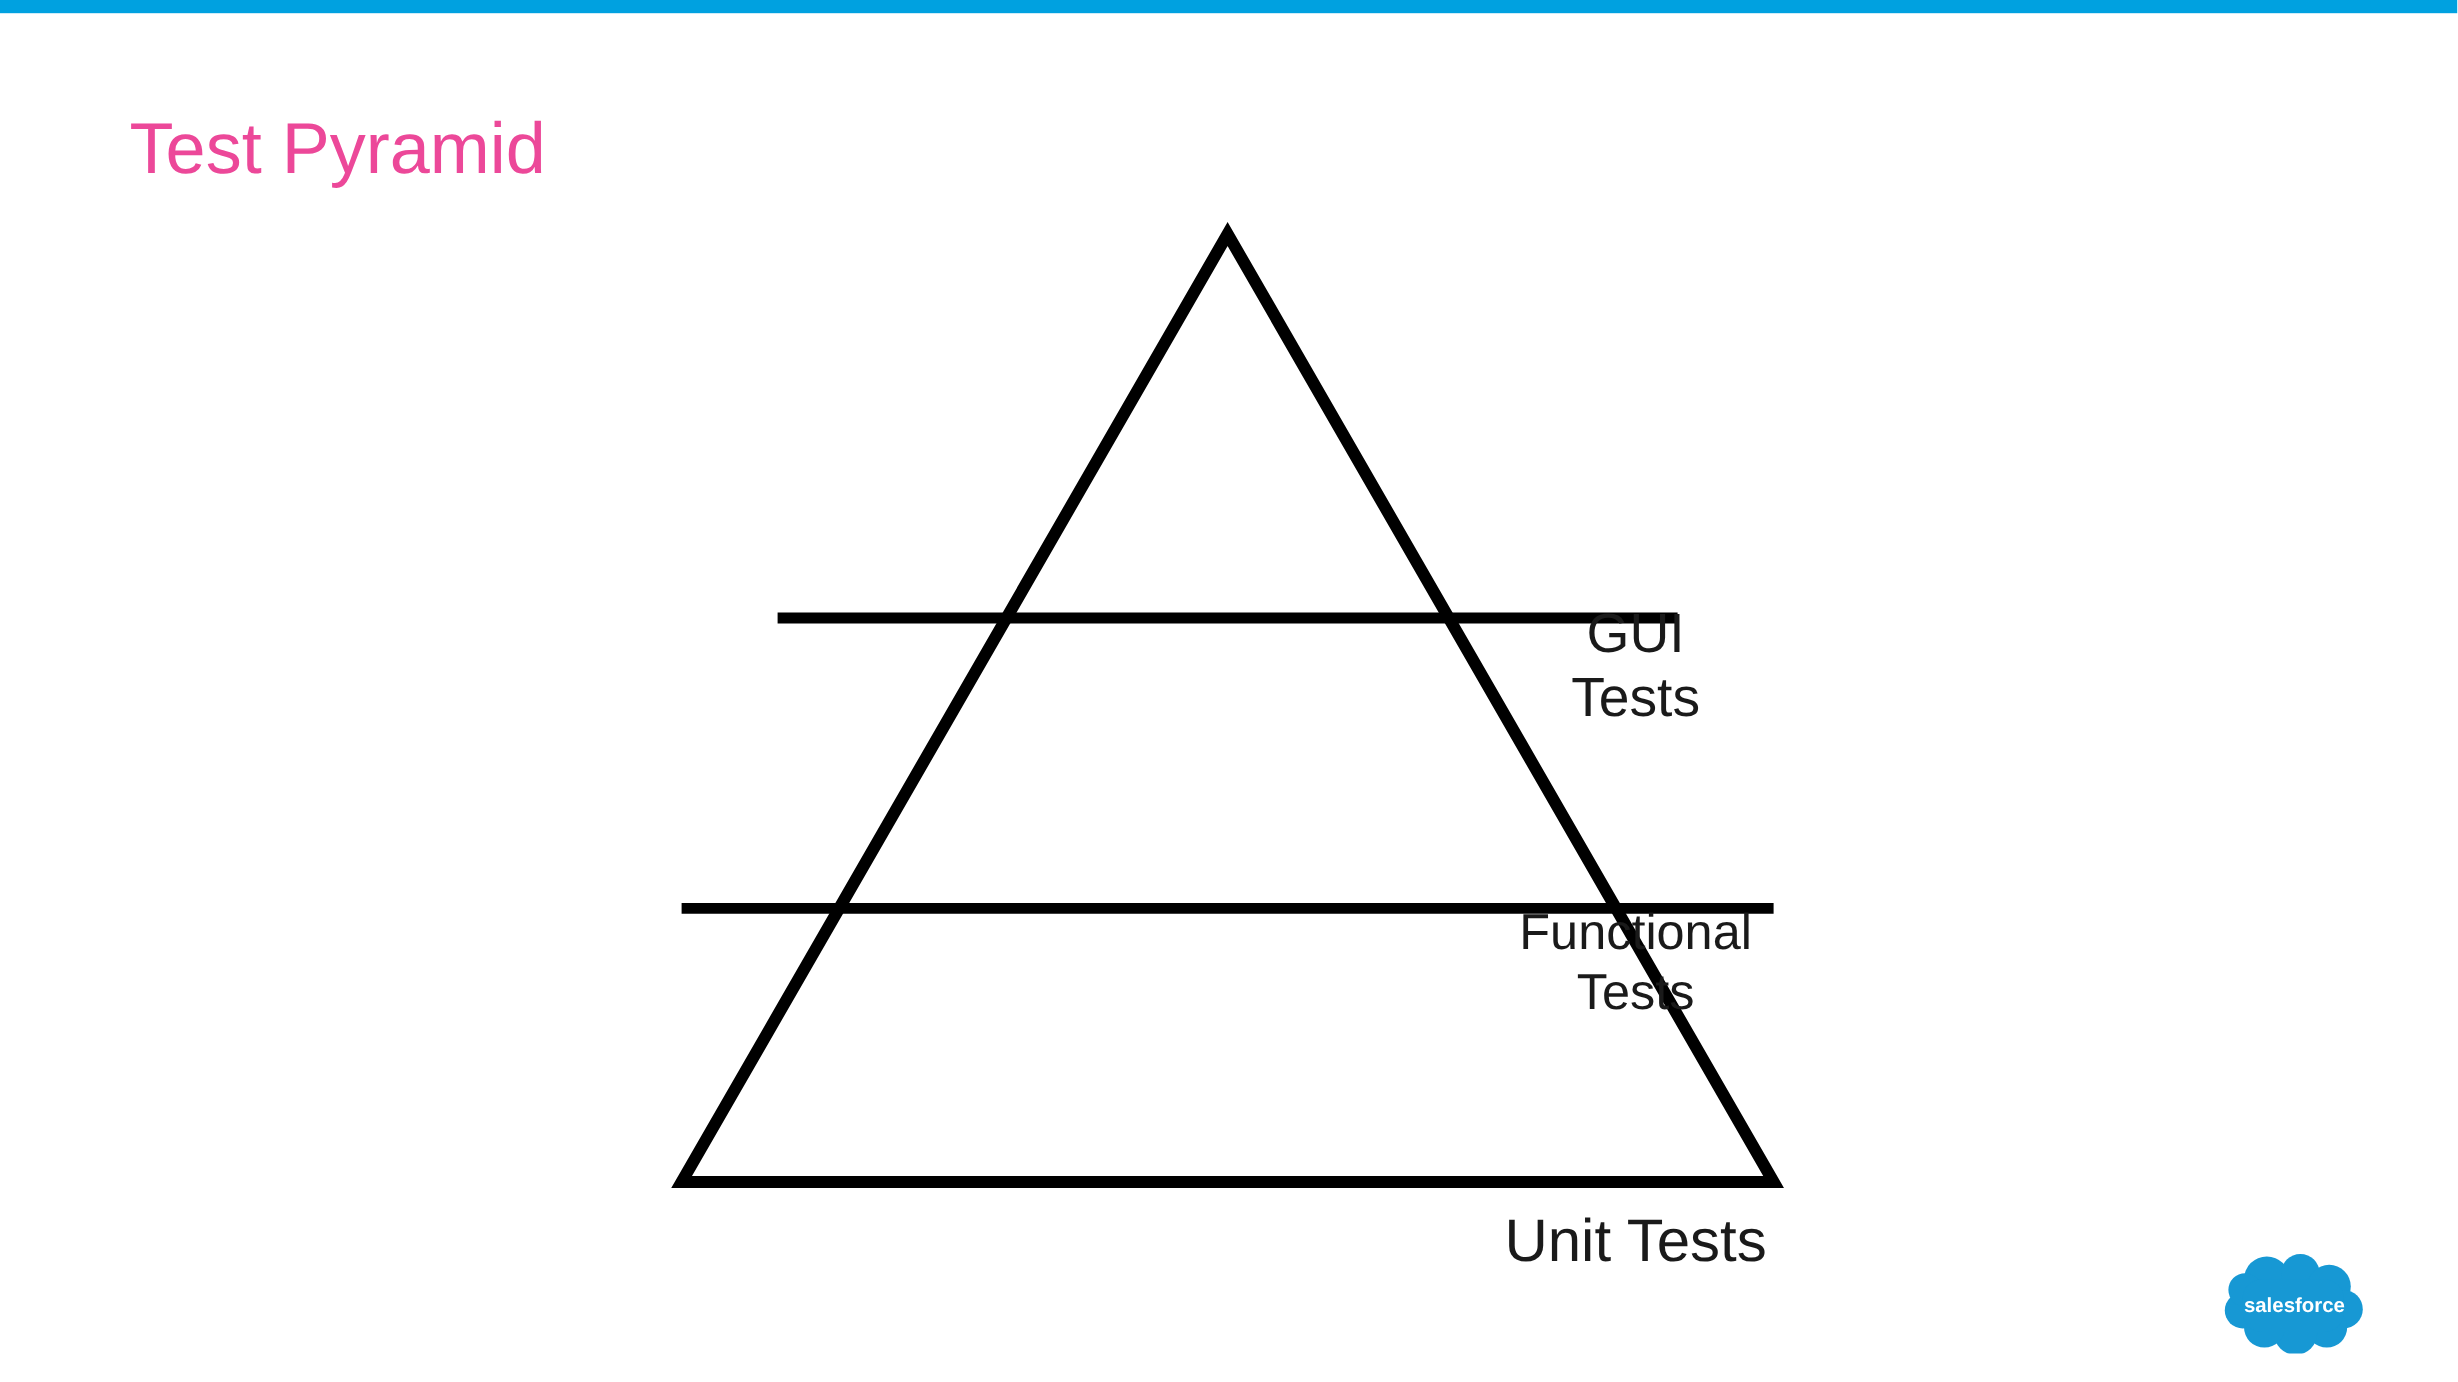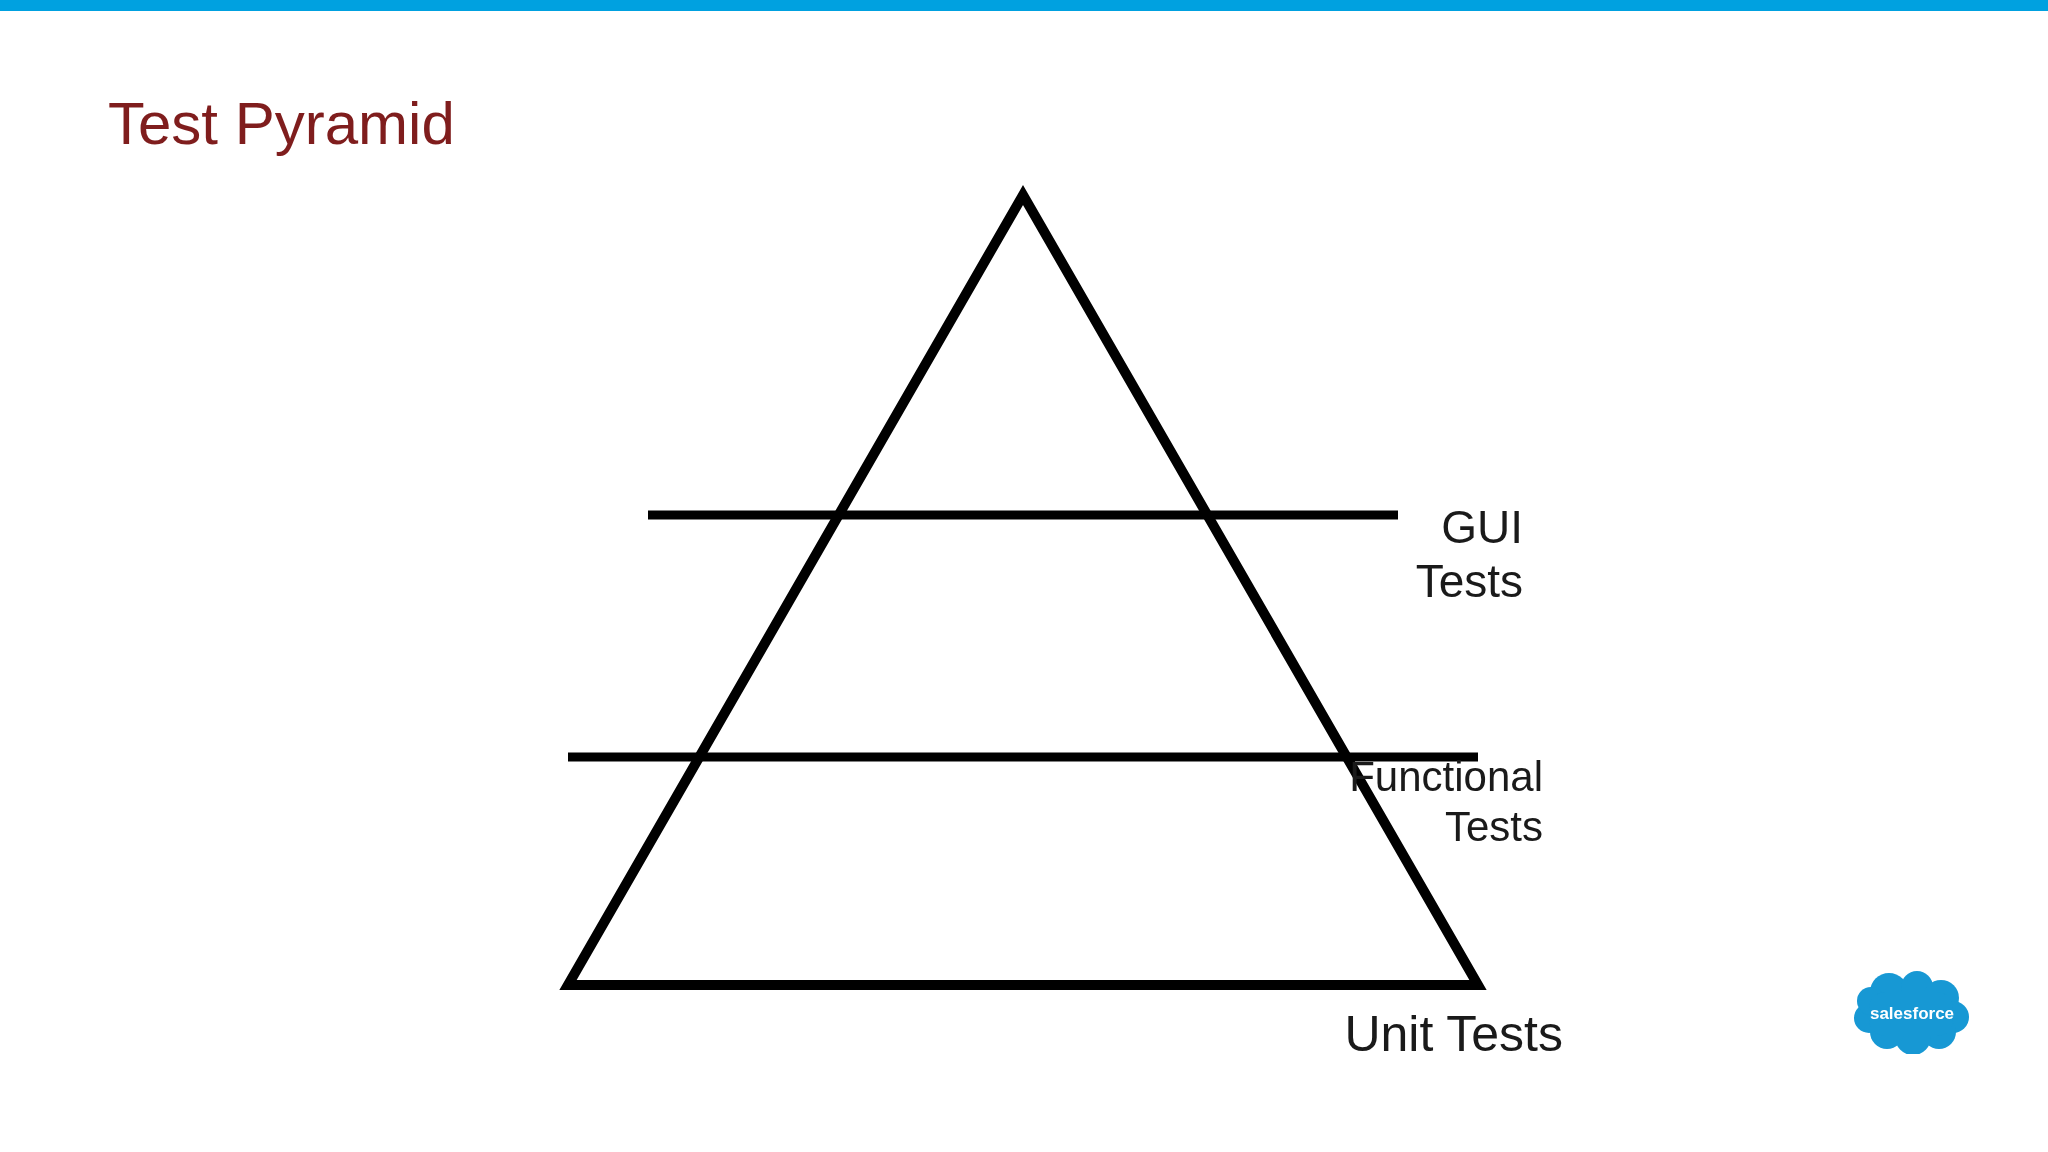--- a/index.html
+++ b/index.html
@@ -29,42 +29,42 @@
   }
   
   #slide-title {
     position: absolute;
     left: 108px;
     top: 88px;
     font-family: "Liberation Sans", sans-serif;
     font-size: 60px;
     font-weight: 400;
     letter-spacing: 0px;
-    color: #7f1d1d;
+    color: #ec4899;
     line-height: 72px;
     white-space: nowrap;
   }
   
   #diagram-area {
     position: absolute;
     left: 340px;
     top: 180px;
     width: 1340px;
     height: 940px;
   }
   #pyramid-svg {
     position: absolute;
     left: 0;
     top: 0;
     display: block;
   }
   
   .tier-label {
     position: absolute;
-    text-align: right;
+    text-align: center;
     color: #1a1a1a;
     font-family: "Liberation Sans", sans-serif;
     font-weight: 400;
     line-height: 1.18;
     white-space: pre-line;
     user-select: none;
   }
   #tier-label-gui {
     left: 863px;
     top: 320px;
@@ -80,21 +80,21 @@
   #tier-label-unit {
     left: 823px;
     top: 825px;
     width: 400px;
     font-size: 50px;
   }
   
   #salesforce-logo {
     position: absolute;
     left: 1853px;
-    top: 970px;
+    top: 1044px;
     width: 118px;
     height: 84px;
   }
   #salesforce-logo svg { display: block; }
 </style>
 </head>
 <body>
 
 <div id="slide">
 

